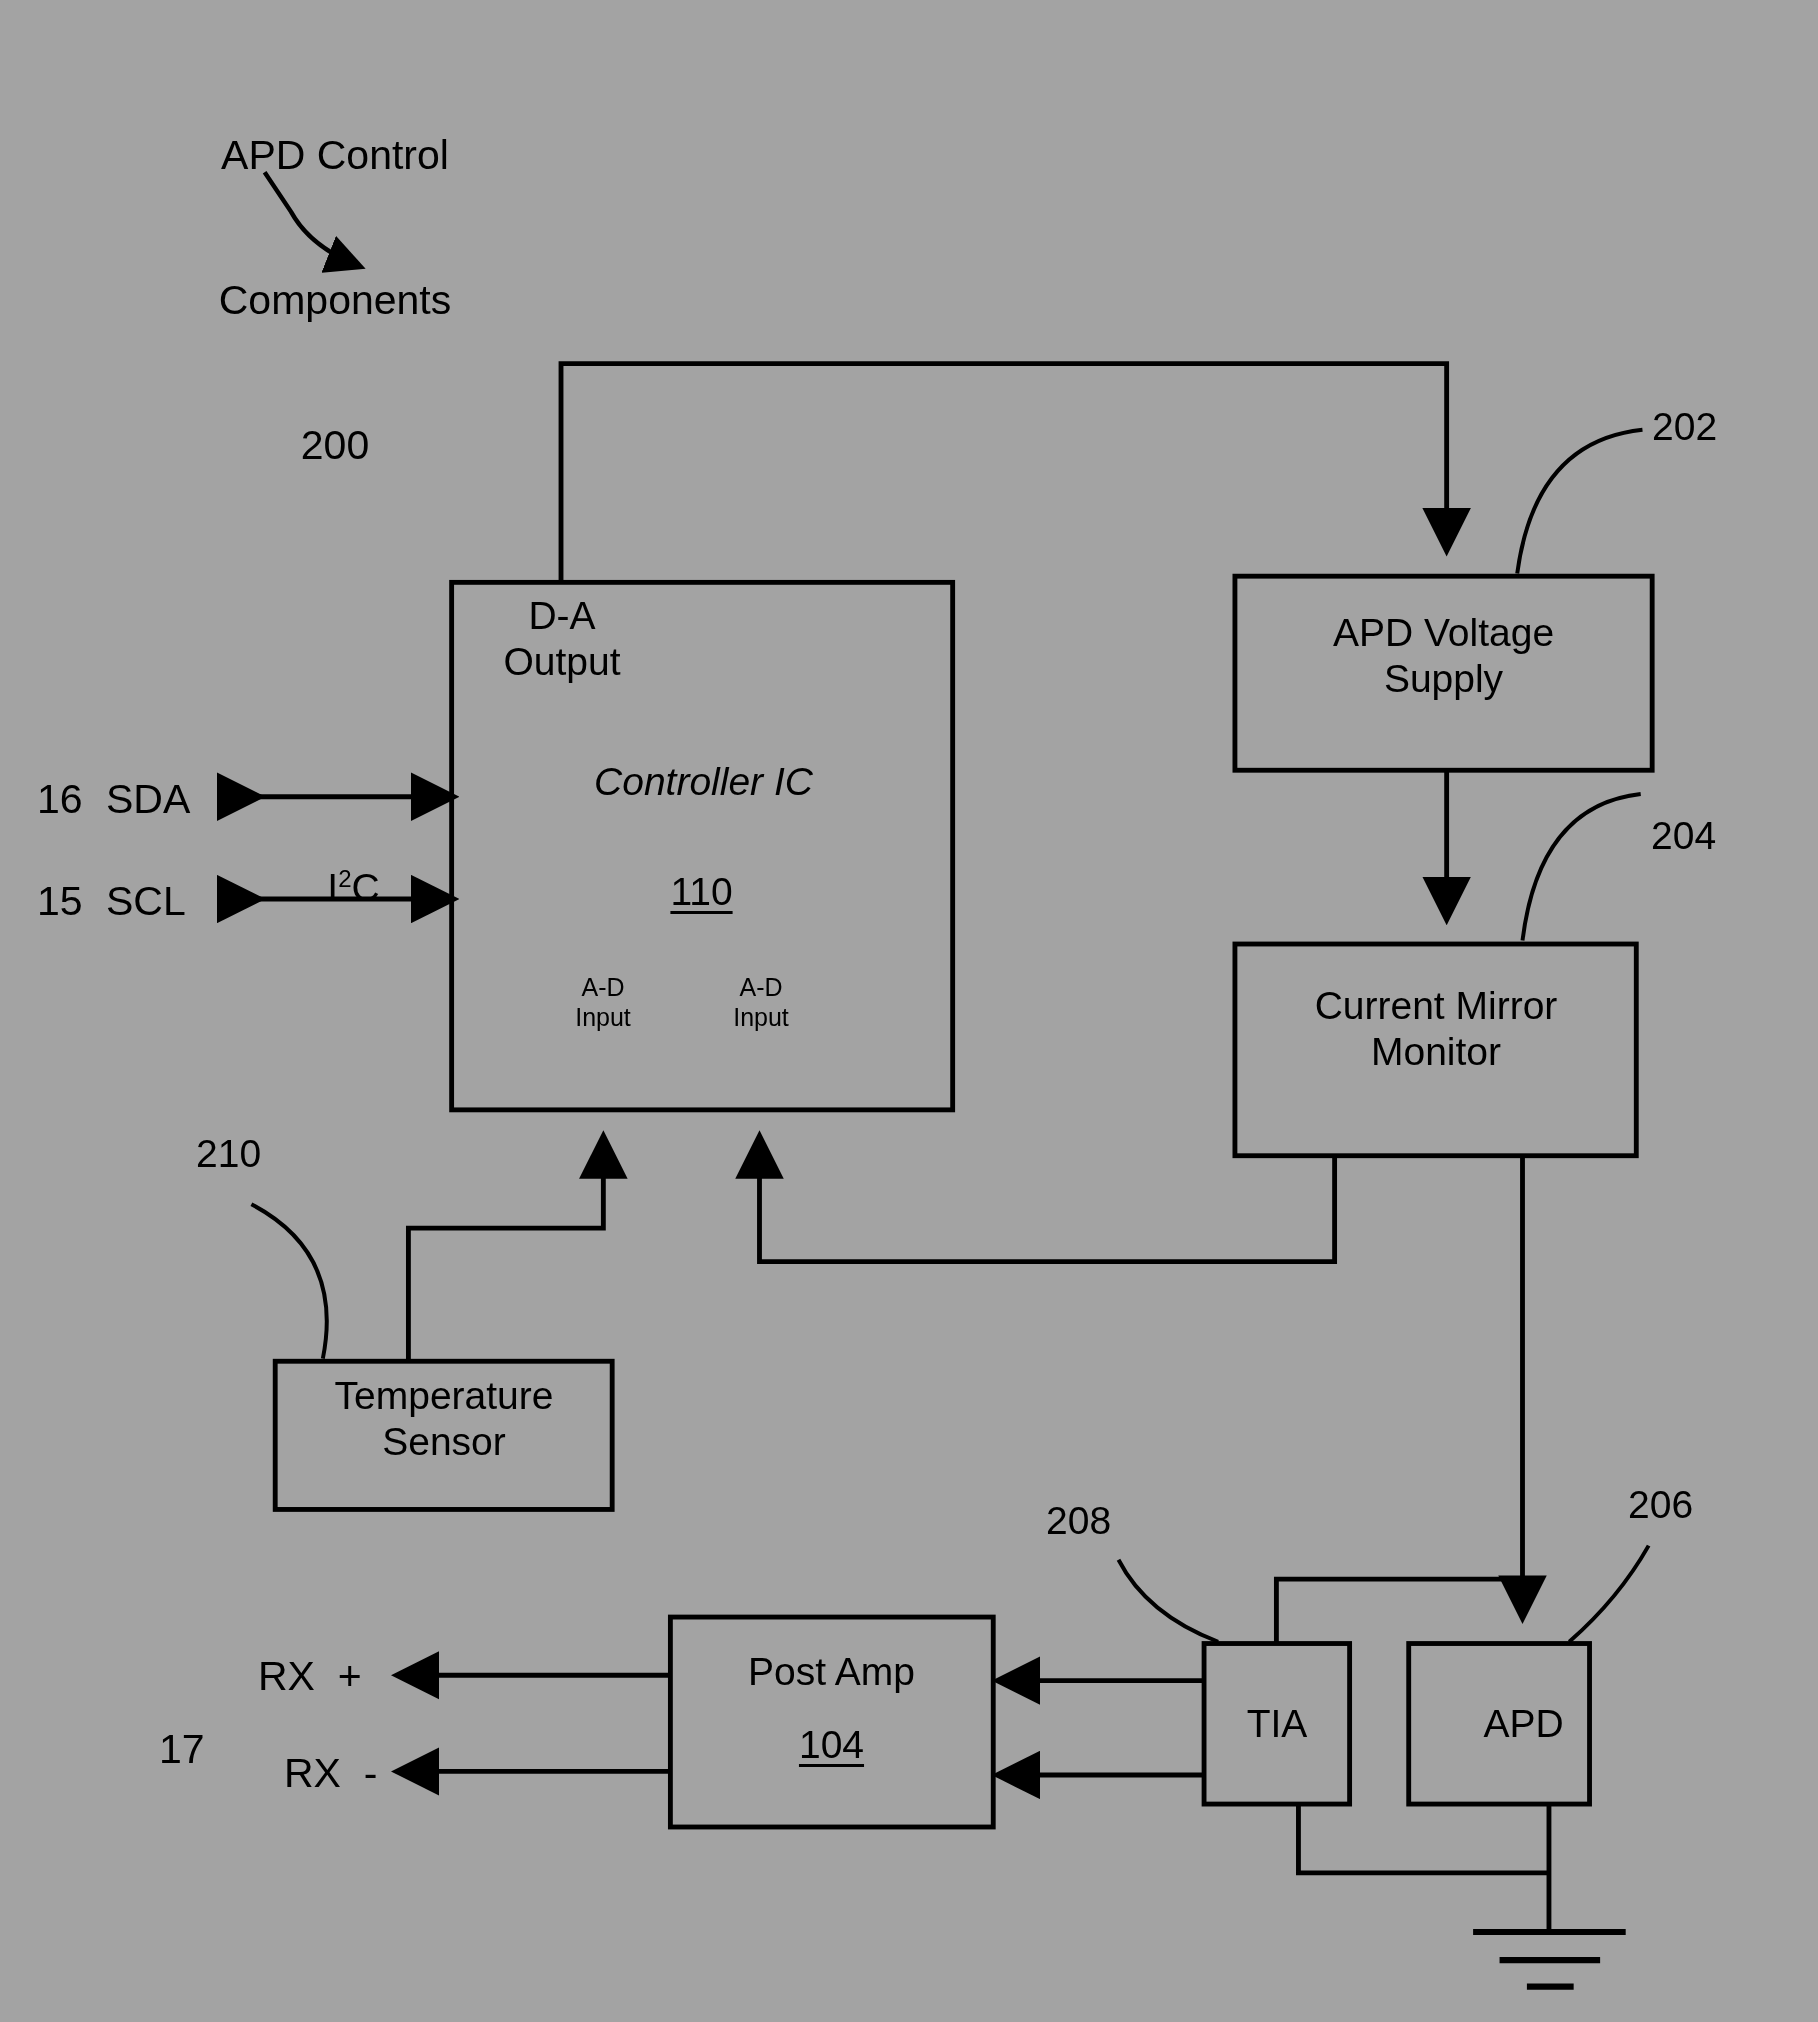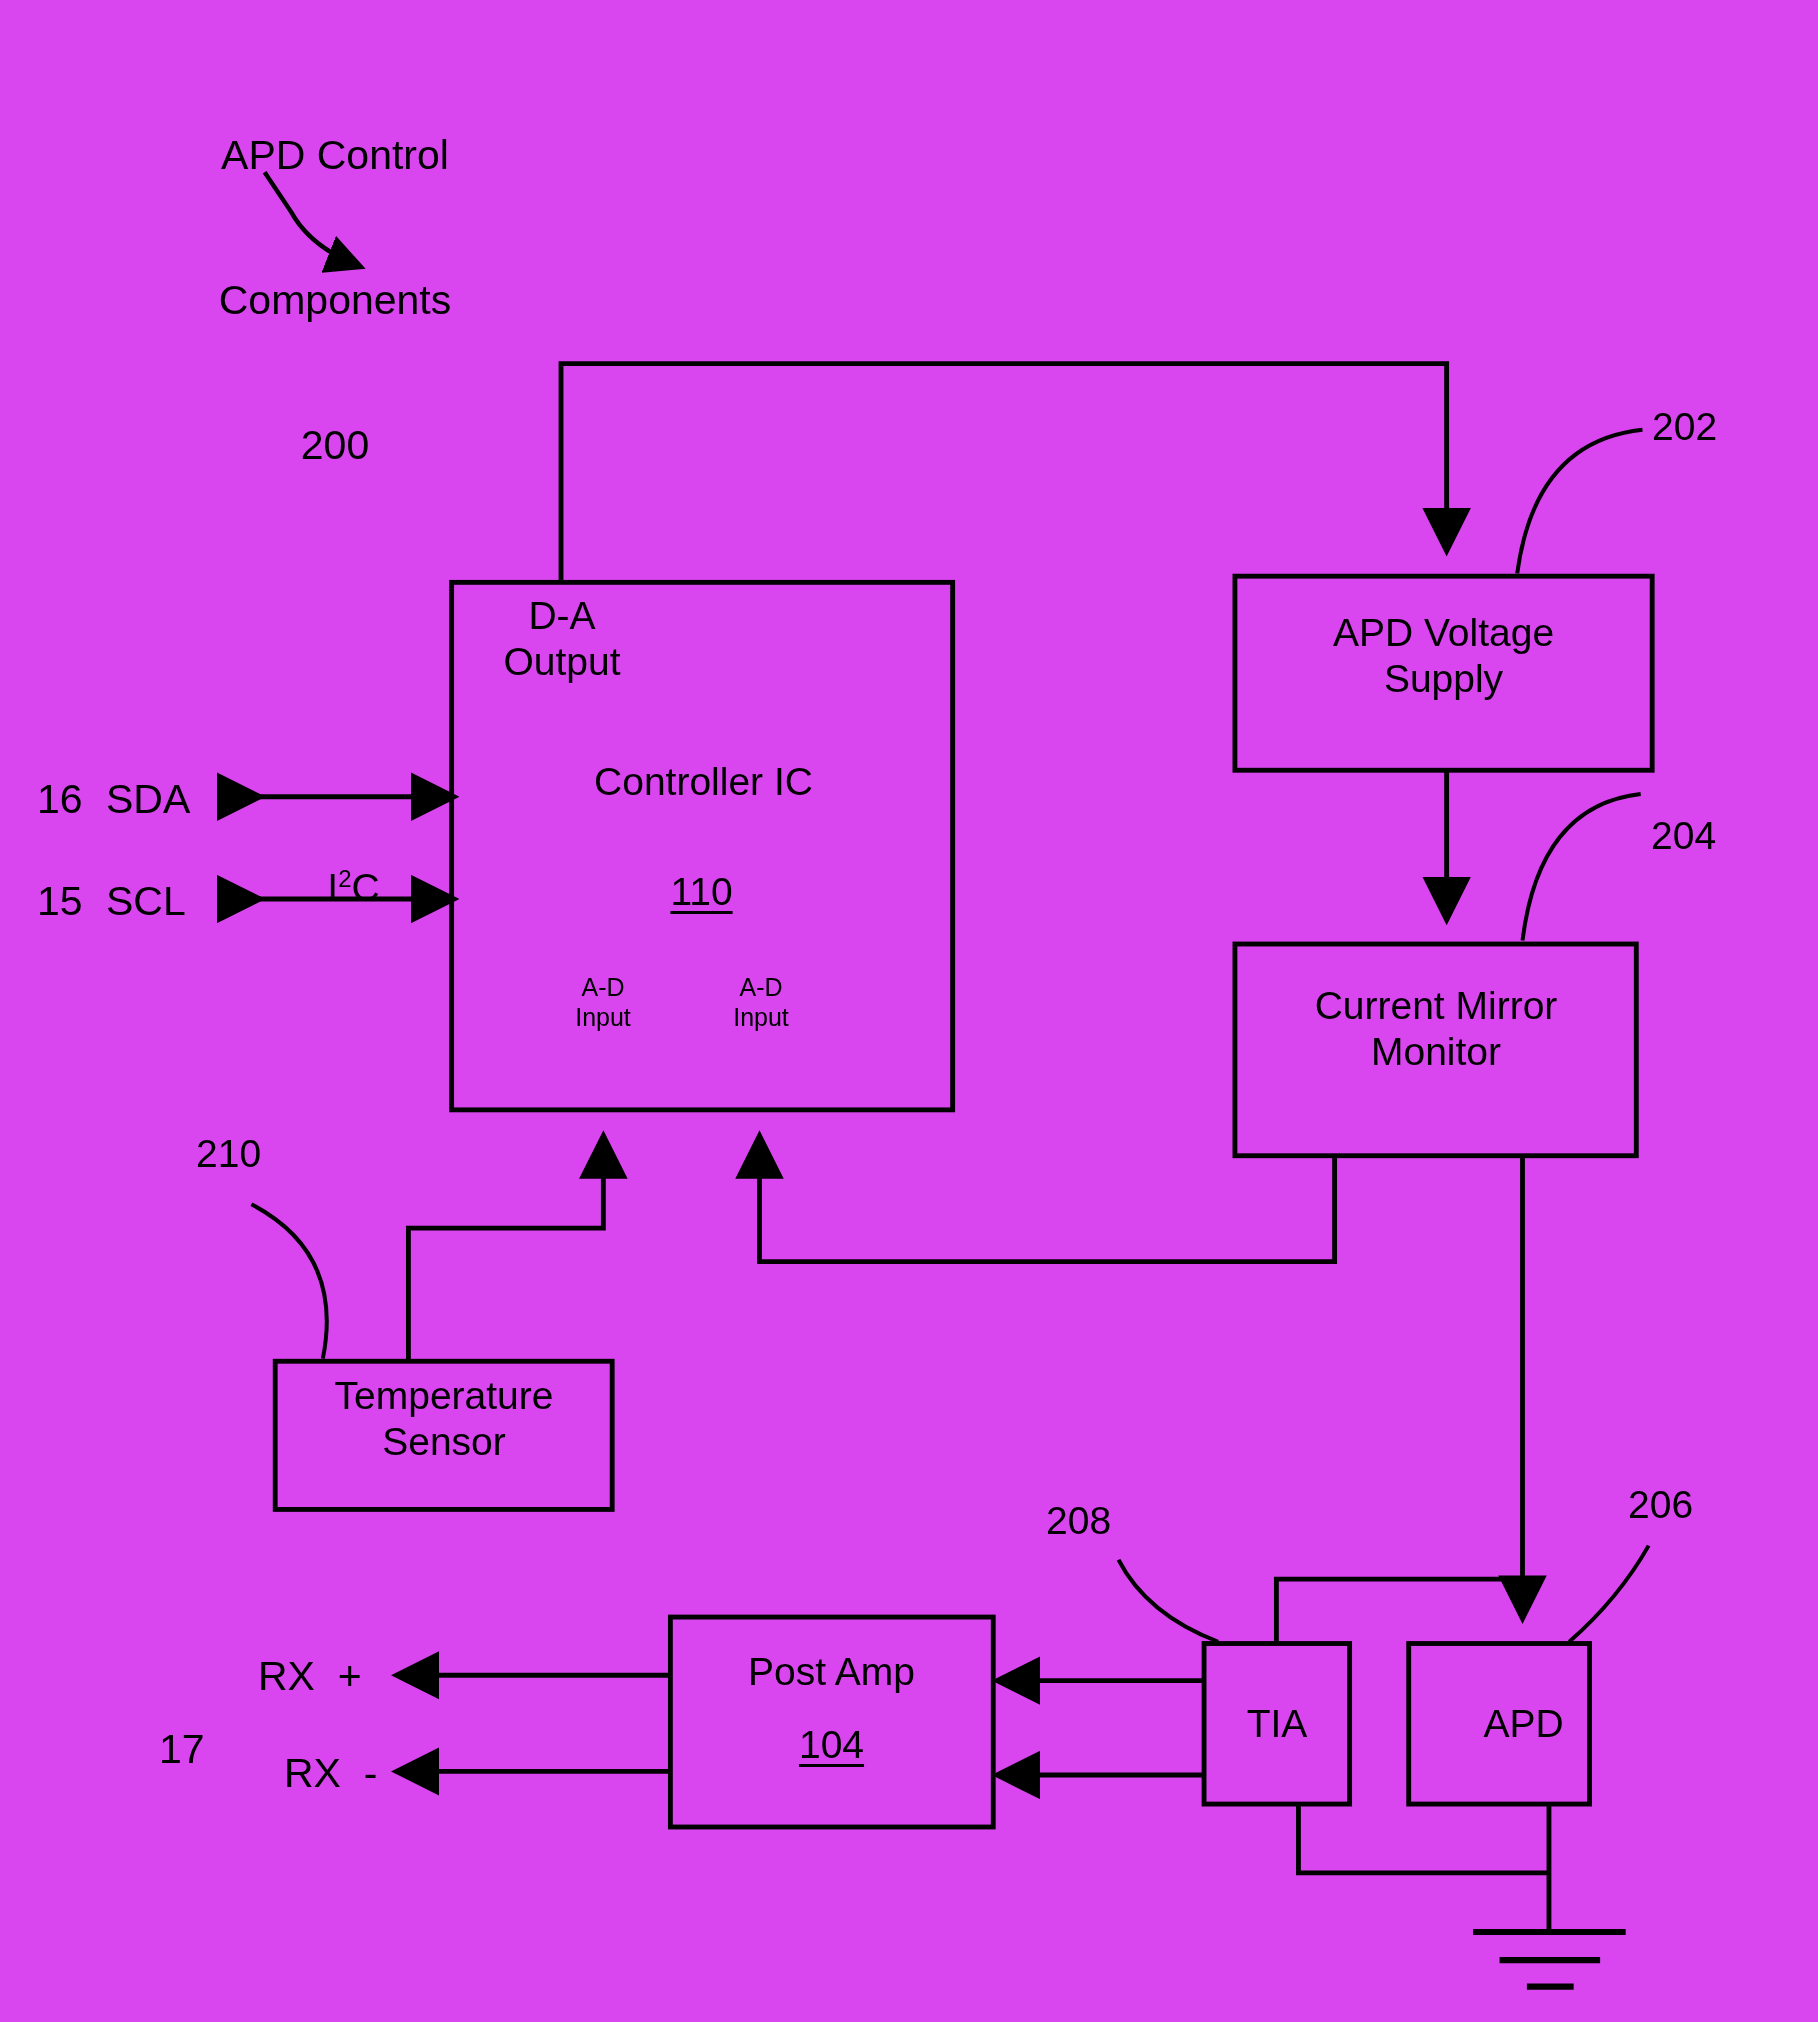--- a/index.html
+++ b/index.html
@@ -1,17 +1,17 @@
 <!DOCTYPE html>
 <html style="font-size:14px"><head>
 <meta charset="utf-8">
 <style>
   html,body{margin:0;padding:0;background:#ffffff;}
   body{font-family:"Liberation Sans",sans-serif;color:#000;}
-  #stage{position:relative;width:1818px;height:2023px;background:#d946ef;overflow:hidden;}
+  #stage{position:relative;width:1818px;height:2023px;background:#a3a3a3;overflow:hidden;}
   svg.layer{position:absolute;left:0;top:0;width:1818px;height:2023px;}
   .lbl{position:absolute;white-space:pre;line-height:1.18;color:#000;}
   .title{font-size:41px;text-align:center;}
   .blk{font-size:39px;text-align:center;}
   .pin{font-size:25px;text-align:center;}
   .ref{font-size:39px;}
   .sig{font-size:41px;}
   .und{text-decoration:underline;text-underline-offset:6.2px;}
   .sup{font-size:24px;vertical-align:super;}
 </style>
@@ -80,21 +80,21 @@
   </svg>
 
   <div class="lbl title" style="left:176px; top:34px; width:318px;">
     <div>APD Control</div>
     <div>Components</div>
     <div>200</div>
   </div>
 
   <div class="lbl blk" style="left:476px; top:593px; width:172px;"><div>D-A</div><div>Output</div></div>
 
-  <div class="lbl blk" style="left:496px; top:759px; width:415px;">Controller IC</div>
+  <div class="lbl blk" style="left:496px; top:759px; width:415px;font-style:italic;">Controller IC</div>
 
   <div class="lbl blk und" style="left:600px; top:869px; width:203px;">110</div>
 
   <div class="lbl pin" style="left:521px; top:973px; width:164px;"><div>A-D</div><div>Input</div></div>
 
   <div class="lbl pin" style="left:679px; top:973px; width:164px;"><div>A-D</div><div>Input</div></div>
 
   <div class="lbl blk" style="left:1235px; top:610px; width:417px;"><div>APD Voltage</div><div>Supply</div></div>
   <div class="lbl ref" style="left:1652px; top:404px;">202</div>
 

